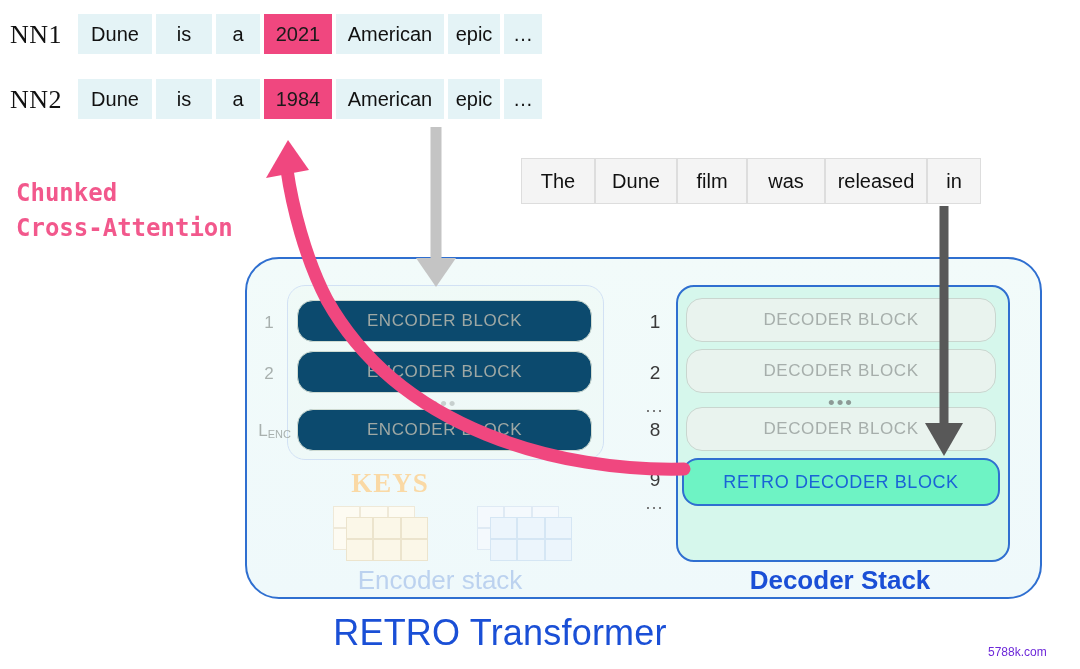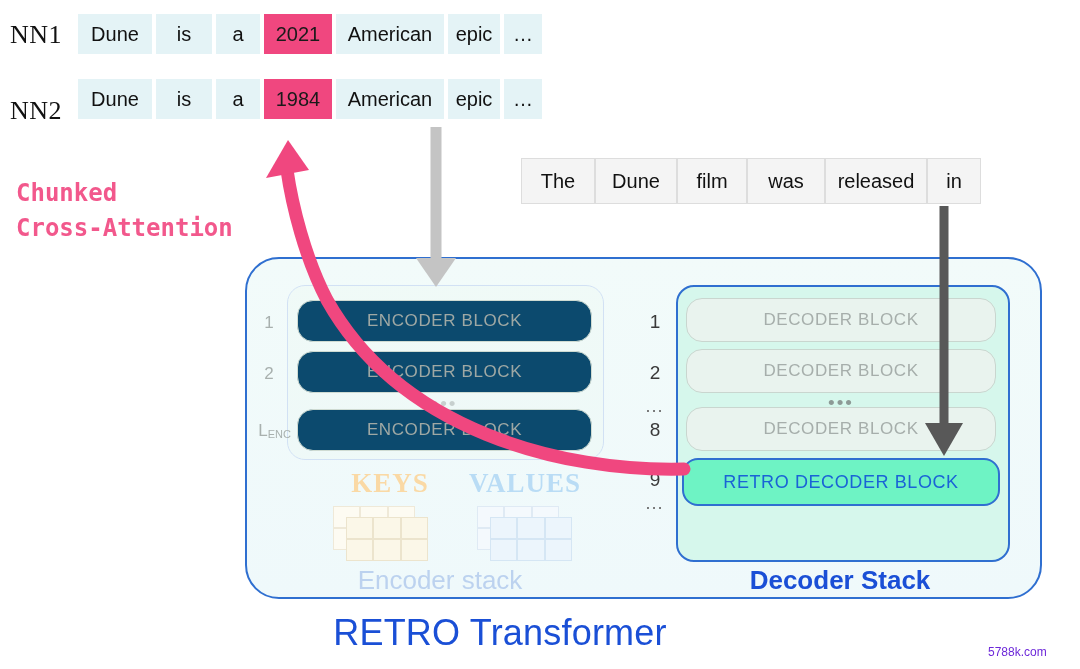--- a/index.html
+++ b/index.html
@@ -190,21 +190,21 @@
 <div class="abs tok-row" id="nn1-row" style="left:76px; top:12px;">
     <div class="tok" style="width: 78px;">Dune</div>
     <div class="tok" style="width: 60px;">is</div>
     <div class="tok" style="width: 48px;">a</div>
     <div class="tok hl" style="width: 72px;">2021</div>
     <div class="tok" style="width: 112px;">American</div>
     <div class="tok" style="width: 56px;">epic</div>
     <div class="tok" style="width: 42px;">…</div>
   </div>
 
-<div class="abs nn-label" style="left:10px; top:96px;">NN2</div>
+<div class="abs nn-label" style="left:10px; top:85px;">NN2</div>
 <div class="abs tok-row" id="nn2-row" style="left:76px; top:77px;">
     <div class="tok" style="width: 78px;">Dune</div>
     <div class="tok" style="width: 60px;">is</div>
     <div class="tok" style="width: 48px;">a</div>
     <div class="tok hl" style="width: 72px;">1984</div>
     <div class="tok" style="width: 112px;">American</div>
     <div class="tok" style="width: 56px;">epic</div>
     <div class="tok" style="width: 42px;">…</div>
   </div>
 
@@ -229,21 +229,20 @@
   <div class="abs idx" style="left:0px; top:45px; width:28px;">1</div>
   <div class="abs idx" style="left:0px; top:96px; width:28px;">2</div>
   <div class="abs" style="left:-4px; top:153px; width:40px; text-align:right; color:#a8b0ae; font-size:17px;"><span>L</span><span style="font-size:11px; vertical-align:-2px;">ENC</span></div>
 
   <div class="abs blk" style="left:42px; top:32px; width:295px; height:42px;">ENCODER BLOCK</div>
   <div class="abs blk" style="left:42px; top:83px; width:295px; height:42px;">ENCODER BLOCK</div>
   <div class="abs dots" style="left:42px; top:125px; width:295px; opacity:0.55;">•••</div>
   <div class="abs blk" style="left:42px; top:141px; width:295px; height:42px;">ENCODER BLOCK</div>
 
   <div class="abs kv-title" style="left:80px; top:200px; width:110px; text-align:center; color:#fad9a5;">KEYS</div>
-  <div class="abs kv-title" style="left:200px; top:200px; width:140px; text-align:center; color:#b9dcf5;">VALUES</div>
 
   <div class="mat" style="left:78px; top:238px; width:82px; height:44px;">
     <i style="border:1px solid #efe9d8;background:#fdfbf2;"></i>
       <i style="border:1px solid #efe9d8;background:#fdfbf2;"></i>
       <i style="border:1px solid #efe9d8;background:#fdfbf2;"></i>
     <i style="border:1px solid #efe9d8;background:#fdfbf2;"></i>
       <i style="border:1px solid #efe9d8;background:#fdfbf2;"></i>
       <i style="border:1px solid #efe9d8;background:#fdfbf2;"></i>
   </div>
   <div class="mat" style="left:91px; top:249px; width:82px; height:44px;">

